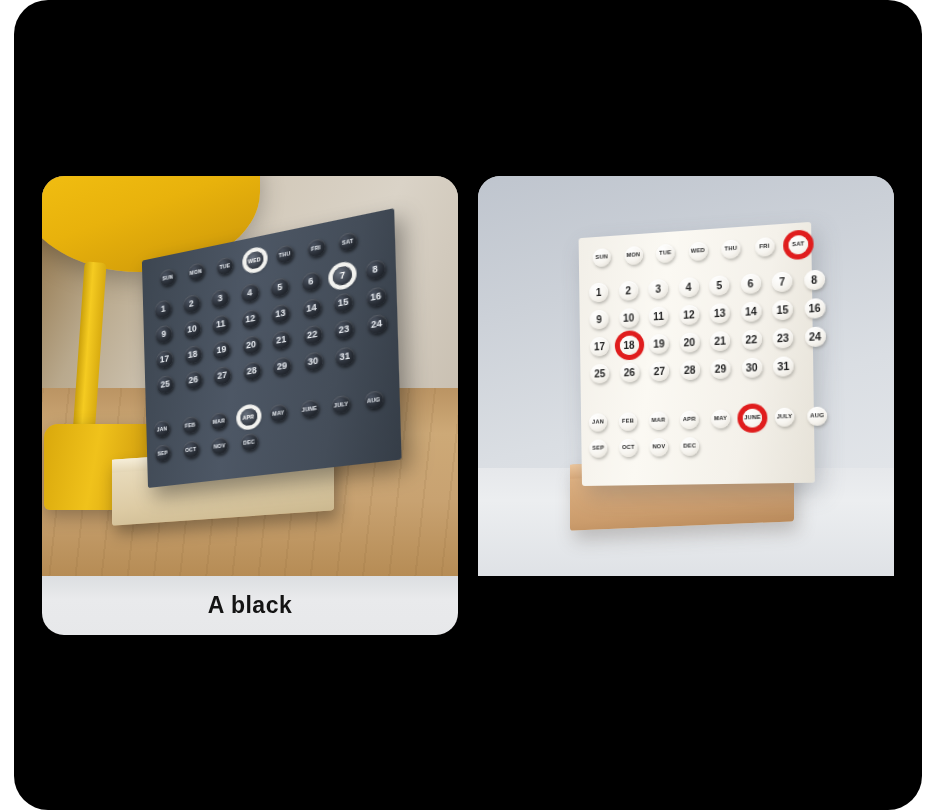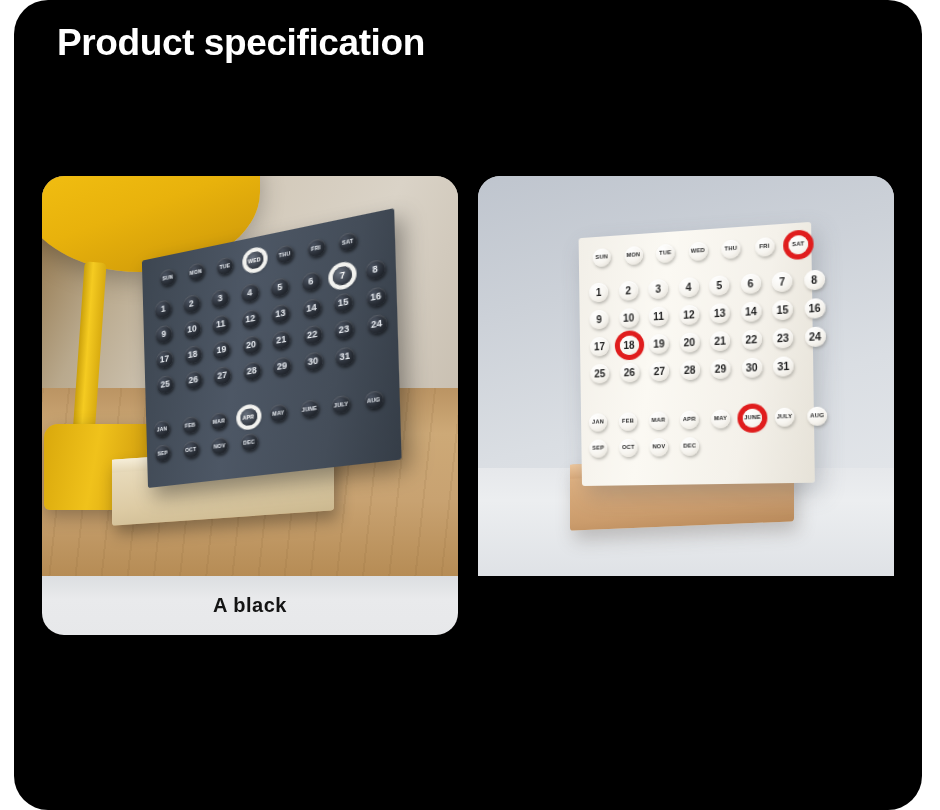--- a/index.html
+++ b/index.html
@@ -65,21 +65,21 @@
 
   .caption {
     position: relative;
     height: 59px;
     background: linear-gradient(180deg, #dcdee1 0%, #e9eaec 40%, #e7e8ea 100%);
     display: flex;
     align-items: center;
     justify-content: center;
   }
   .caption-text {
-    font-size: 20px;
+    font-size: 23px;
     font-weight: bold;
     color: #141414;
     letter-spacing: 0.5px;
   }
 
   
   .scene-a {
     position: absolute;
     inset: 0;
     background:
@@ -258,21 +258,20 @@
   .light .r-day  .dot { width: 19px; height: 19px; font-size: 10px; }
   .light .r-mon  .dot { width: 18px; height: 18px; font-size: 5.6px; }
 </style>
 </head>
 <body>
 
 <div id="stage">
 
   <div class="backdrop"></div>
 
-  <div class="page-title">Product specification</div>
 
   <div class="card card-a">
     <div class="photo">
       <div class="scene-a">
         <div class="wall-a"></div>
         <div class="desk-a"></div>
         <div class="lamp-shade"></div>
         <div class="lamp-stem"></div>
         <div class="lamp-base"></div>
 

